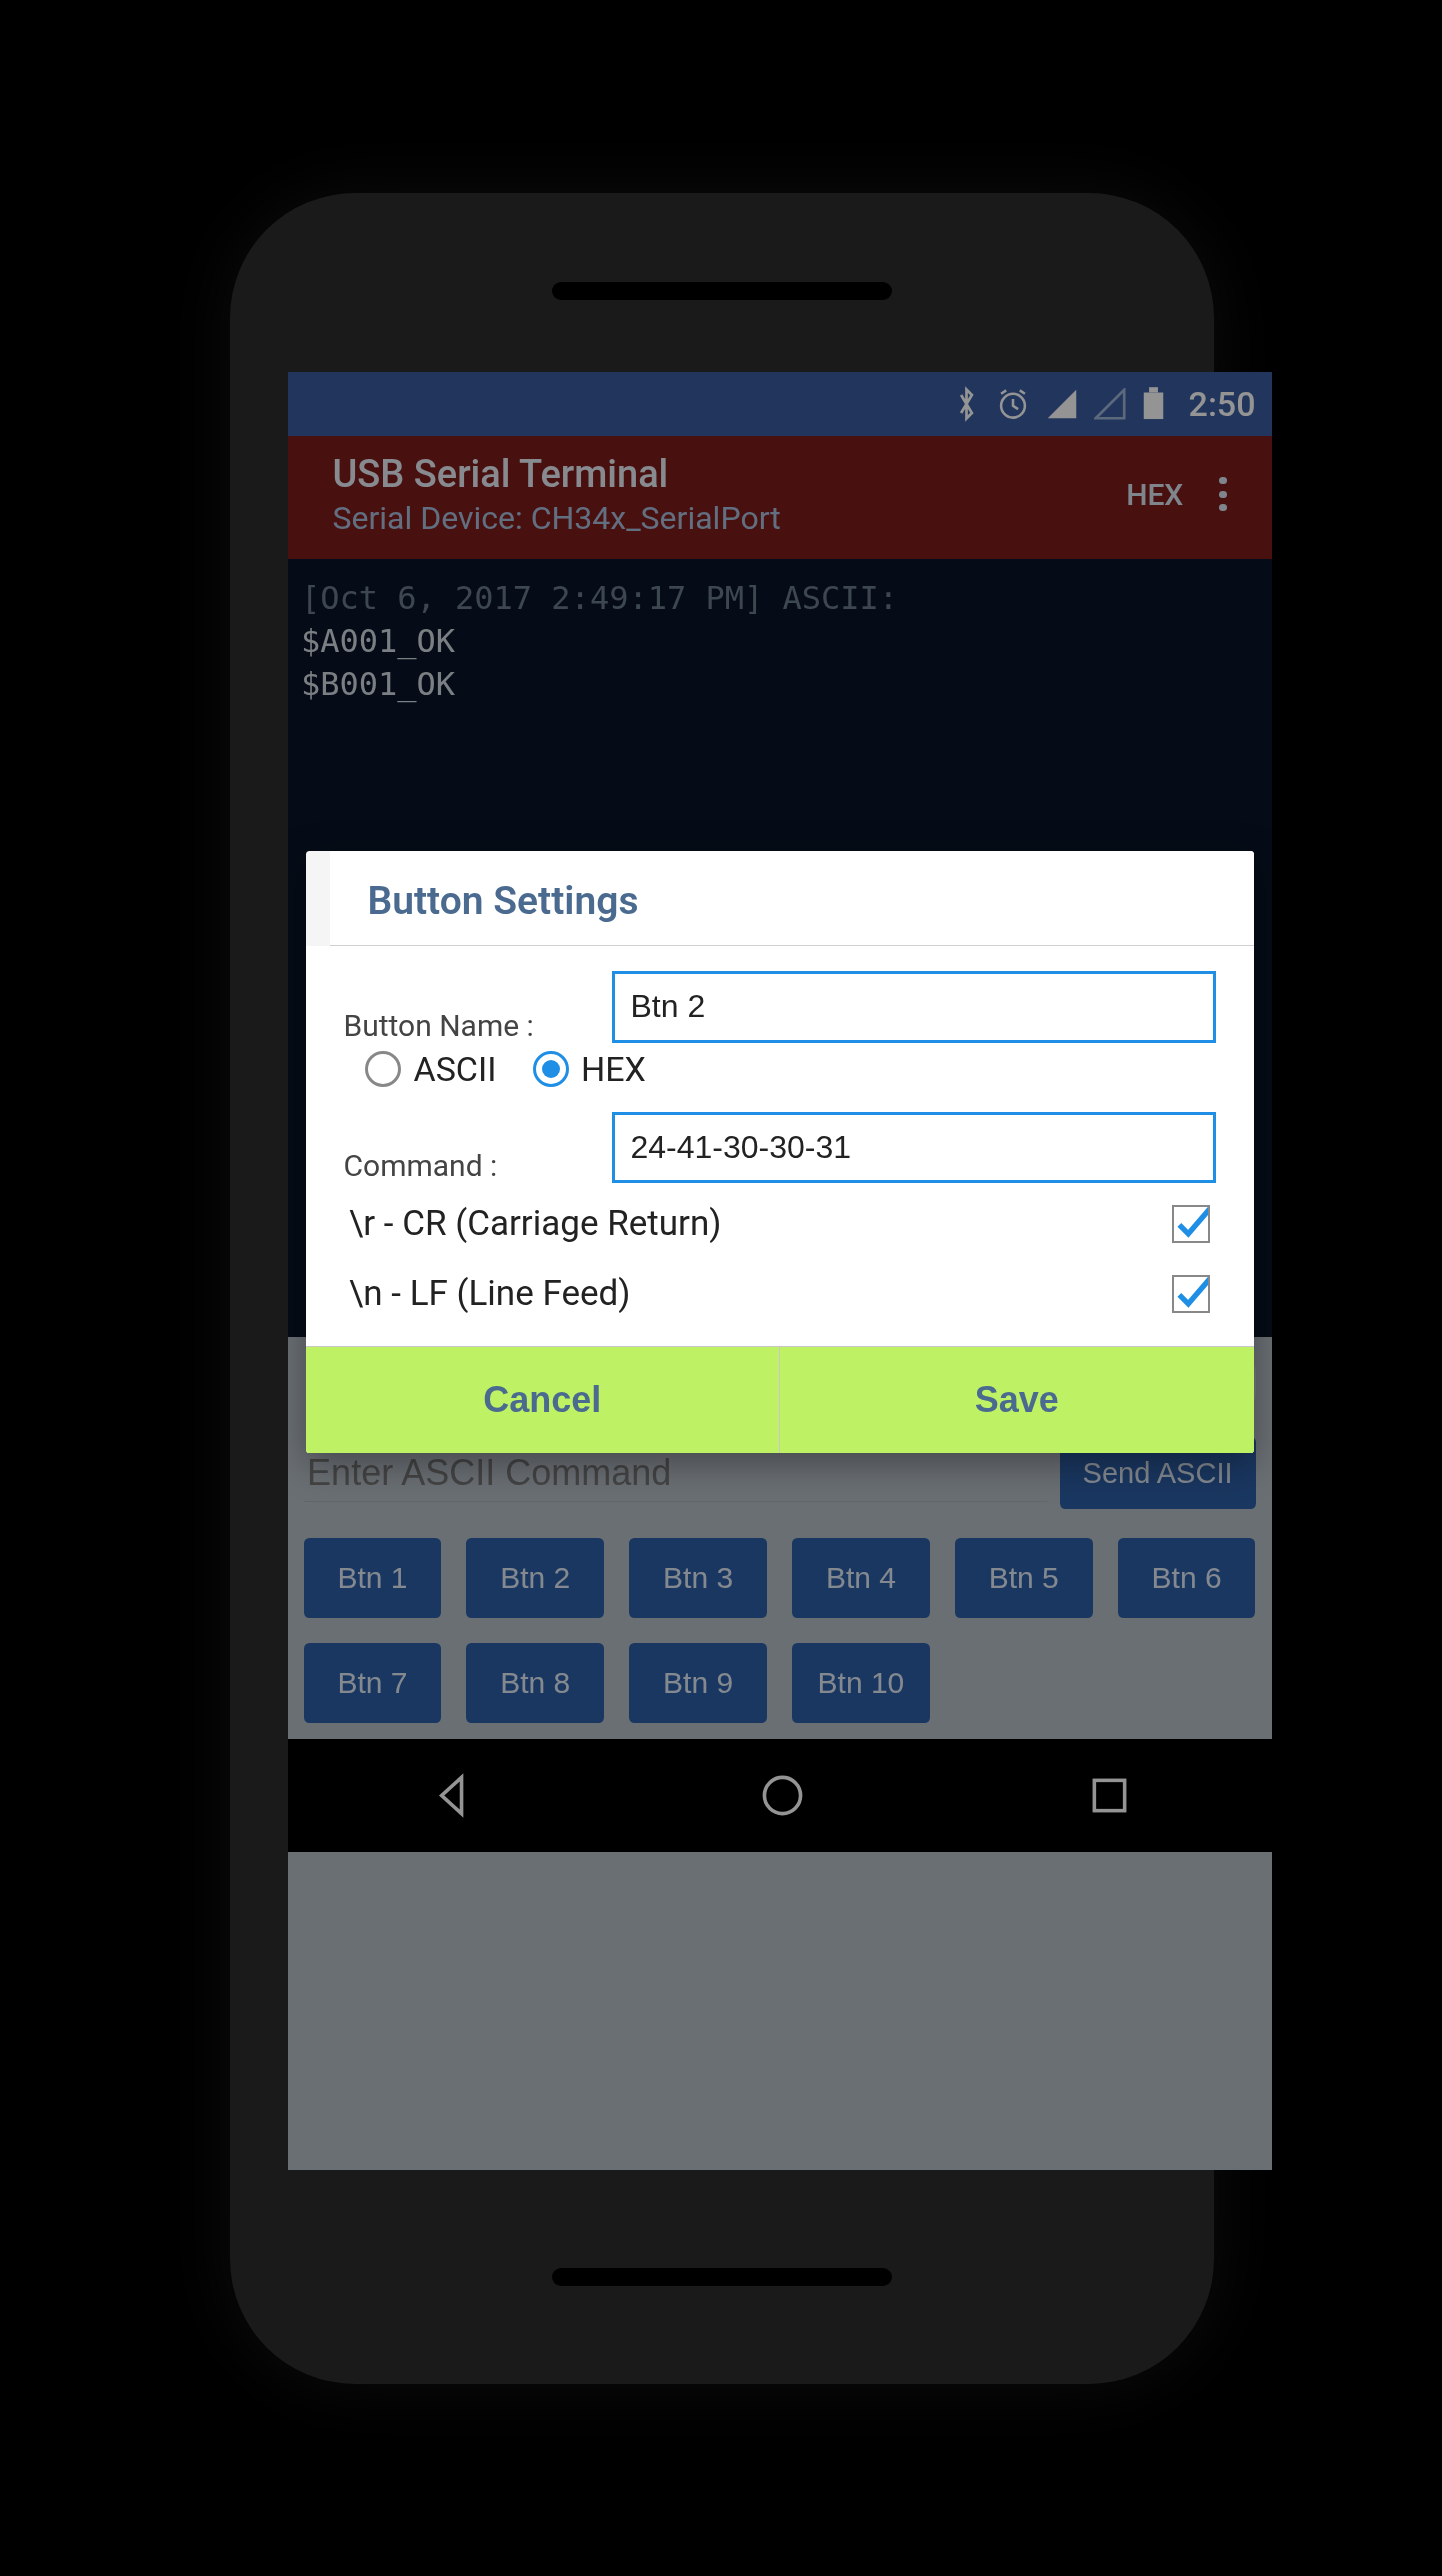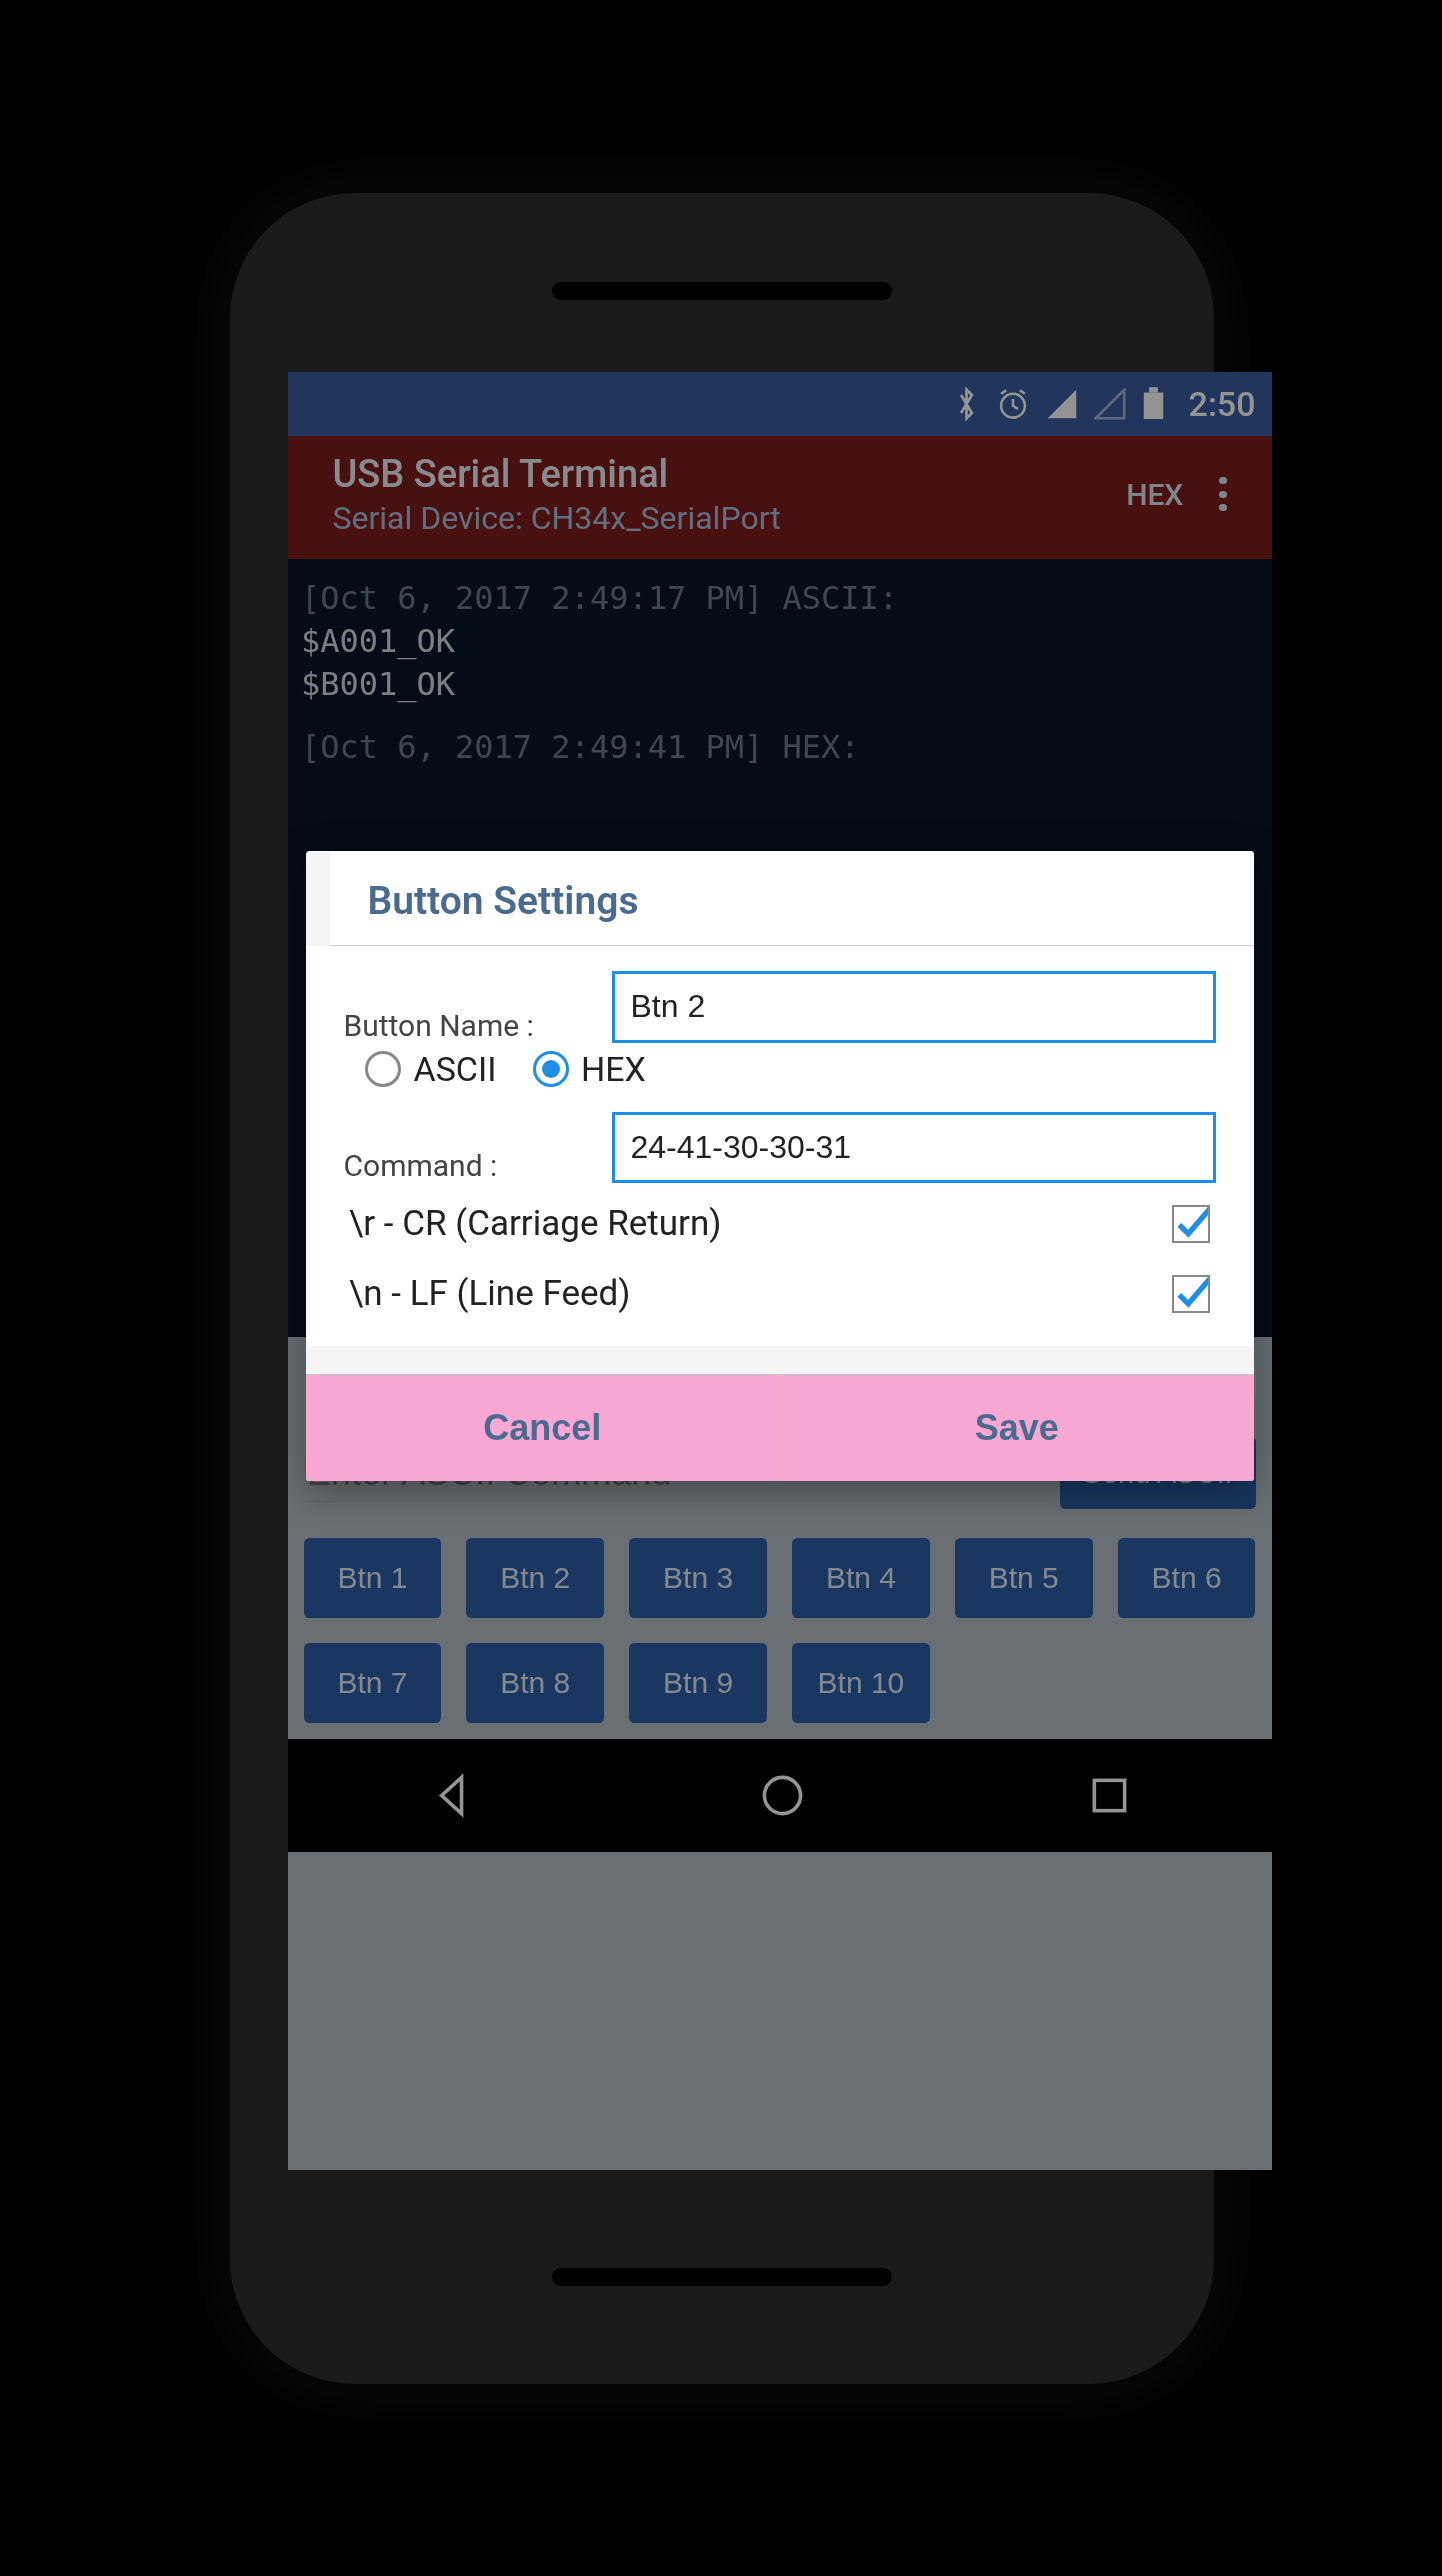--- a/index.html
+++ b/index.html
@@ -210,22 +210,21 @@
   }
   .checkbox {
     width:38px;height:38px;border:2.7px solid #888;
     display:flex;align-items:center;justify-content:center;
     background:#fff;
   }
   .checkbox svg{ stroke:#1f8fe6; stroke-width:6; fill:none;}
   .dialog-actions {
     display:flex;
     border-top:0.9px solid #c8c8c8;
-    background:#f9a8d4;
-    margin-top:28px;
+    background:#bef264;
   }
   .dialog-actions button{
     flex:1;
     border:none;
     background:transparent;
     font-size:36px;
     font-weight:600;
     color:#4a6a8f;
     padding:32px 0;
   }
@@ -273,21 +272,20 @@
             <span></span>
           </div>
       </div>
     </div>
 
     <div class="terminal">
       <div class="dim">[Oct 6, 2017 2:49:17 PM] ASCII:</div>
       <div class="ok">$A001_OK</div>
       <div class="ok">$B001_OK</div>
       <div style="height:19.7px"></div>
-      <div class="dim">[Oct 6, 2017 2:49:41 PM] HEX:</div>
     </div>
 
     <div class="hex-bubble-row">
       <div class="hex-bubble">
         <span class="lbl">HEX:</span>
         <span>24-41-30-30-31</span>
       </div>
     </div>
 
     <div class="cmd-row">

